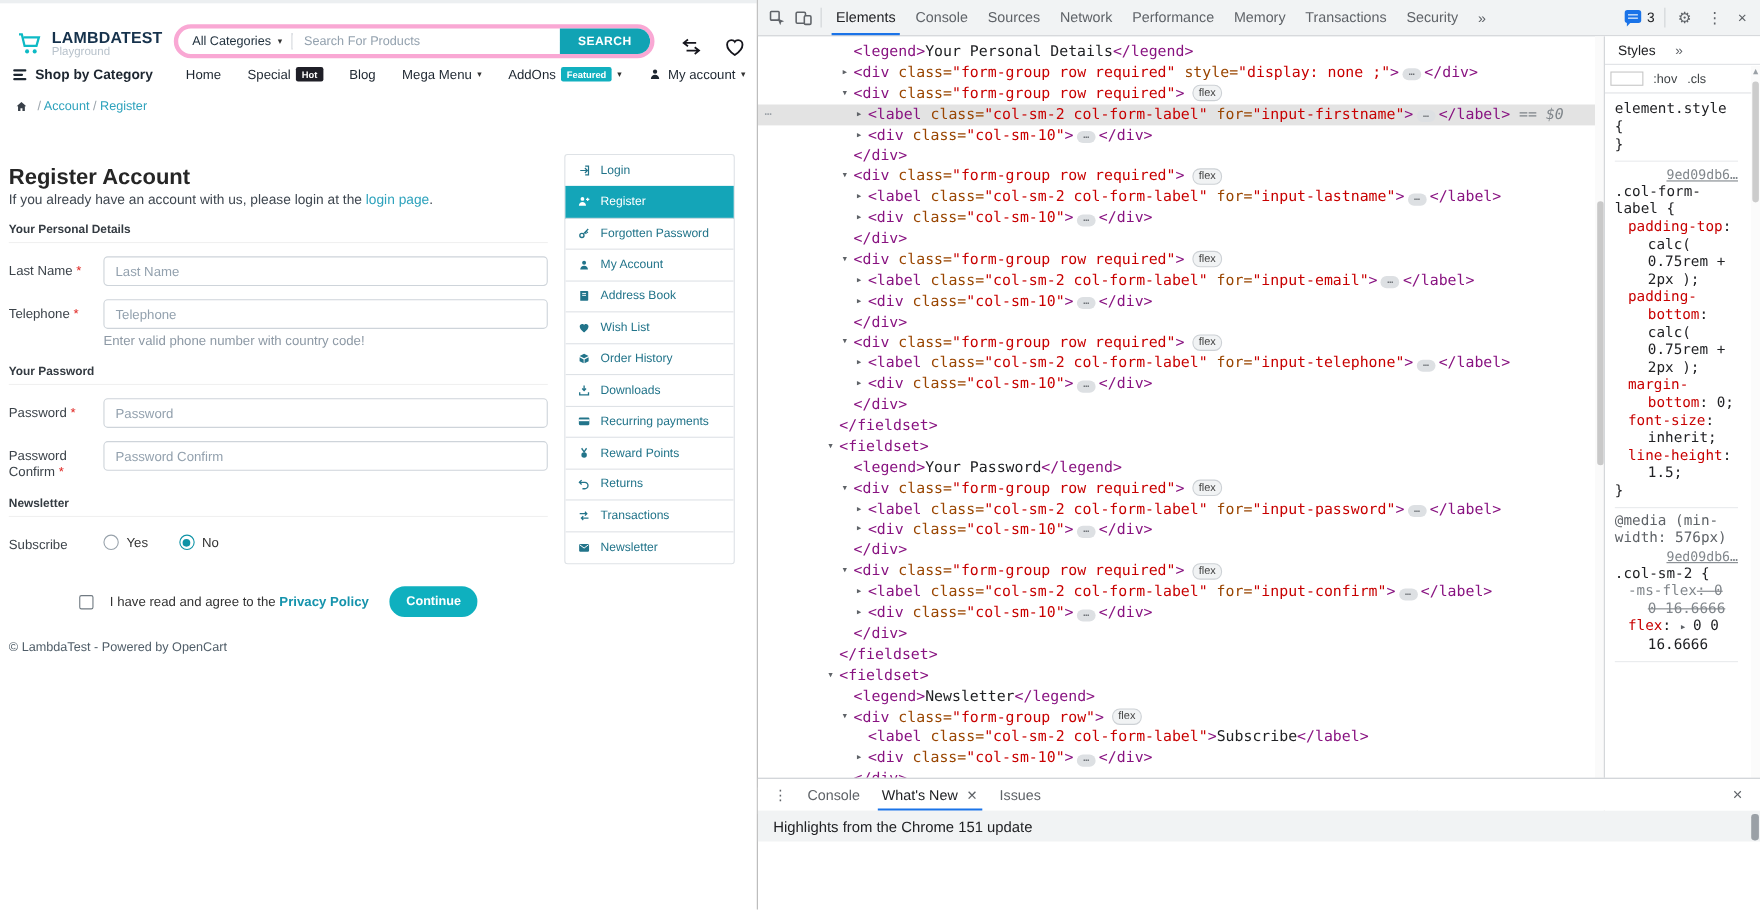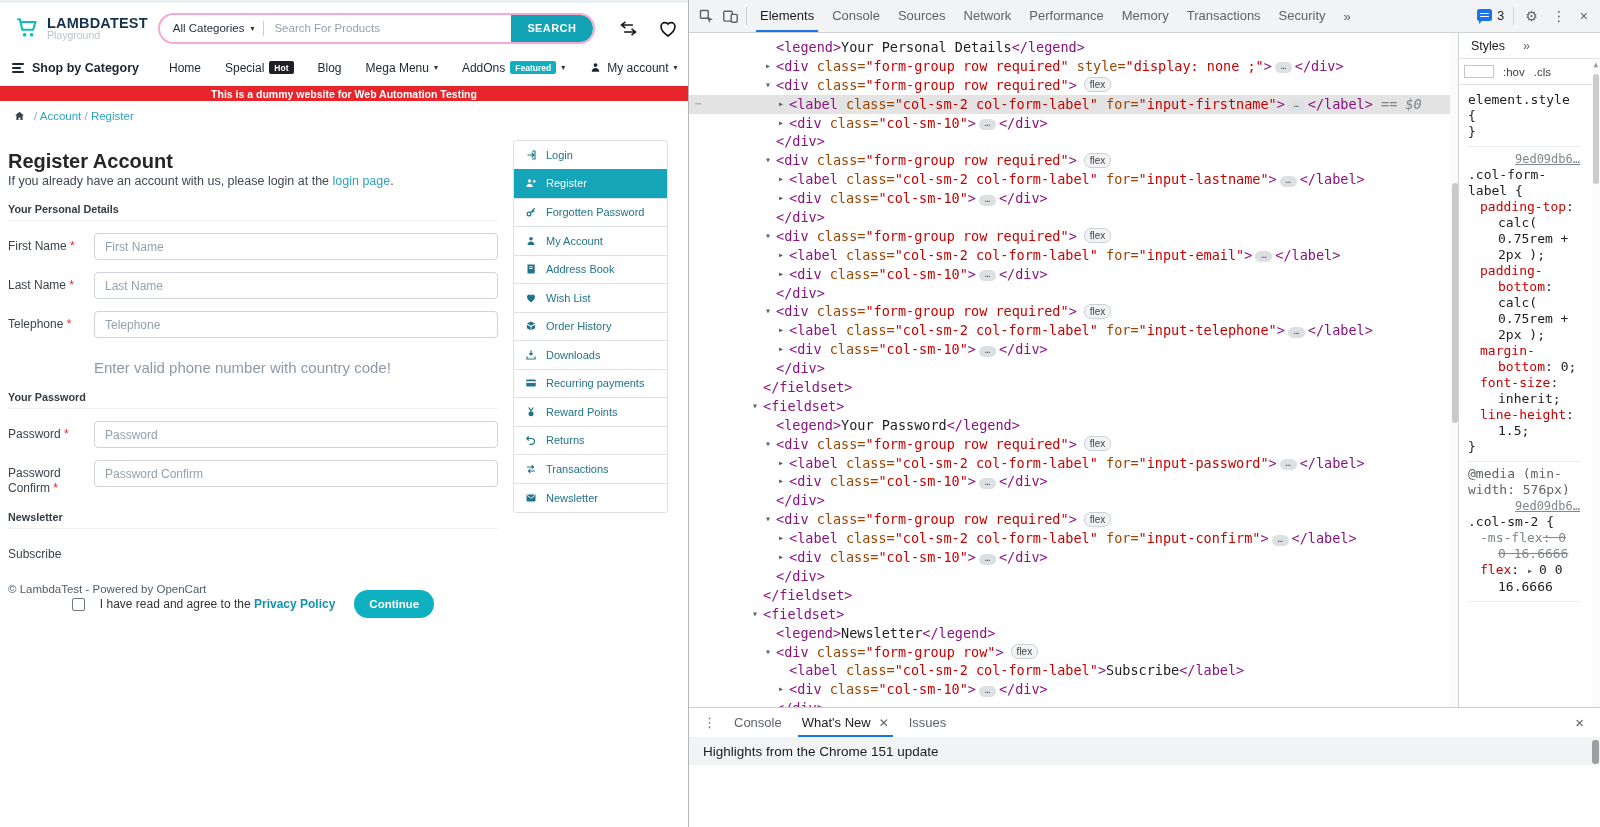--- a/index.html
+++ b/index.html
@@ -3,26 +3,26 @@
 <meta charset="utf-8">
 <style>
   *{box-sizing:border-box;margin:0;padding:0}
   html,body{width:1600px;height:827px;overflow:hidden;background:#fff;
     font-family:"Liberation Sans",sans-serif;position:relative}
   svg{display:block}
 
   
   .page{position:absolute;left:0;top:0;width:688px;height:827px;background:#fff}
   .page-topline{height:3px;background:#eceff1}
-  .hdr{height:50px;display:flex;align-items:center;padding:0 12px;gap:10px}
+  .hdr{height:50px;display:flex;align-items:flex-end;padding:0 12px;gap:10px}
   .logo{display:flex;align-items:flex-end;gap:5px;flex:none}
   .logo-cart{color:#0ebac5}
   .logo-txt .b1{font-weight:bold;font-size:14.5px;color:#16324c;letter-spacing:.2px;line-height:14px}
   .logo-txt .b2{font-size:10.5px;color:#b9c3cc;line-height:11px}
-  .search{width:437px;height:31px;border:2px solid #f9a8d4;border-radius:17px;display:flex;align-items:center;background:#fff;overflow:hidden;flex:none}
+  .search{width:437px;height:31px;border:4px solid #f9a8d4;border-radius:17px;display:flex;align-items:center;background:#fff;overflow:hidden;flex:none}
   .cat{display:flex;align-items:center;gap:6px;padding:0 9px 0 13px;font-size:11.5px;color:#22323f;flex:none}
   .caret{font-size:8px;color:#333}
   .vsep{width:1px;height:15px;background:#c9ced4;flex:none}
   .sinput{flex:1;border:0;outline:0;font-size:11.5px;color:#333;padding:0 10px;min-width:0}
   .sinput::placeholder{color:#93a1ae}
   .sbtn{width:82px;height:31px;background:#11a3b4;color:#fff;font-weight:bold;font-size:11px;letter-spacing:.4px;border:0;border-radius:0 15px 15px 0;flex:none;font-family:inherit}
   .hicons{display:flex;align-items:center;gap:17px;margin-left:12px;color:#15151c}
   .cartwrap{position:relative}
   .badge0{position:absolute;top:-5px;right:-6px;background:#15151c;color:#fff;font-size:8px;width:13px;height:13px;border-radius:50%;display:flex;align-items:center;justify-content:center}
   .nav{height:29px;display:flex;align-items:center;padding:0 12px;font-size:12px;color:#1d2630}
@@ -43,21 +43,21 @@
   .h1{font-size:20px;font-weight:bold;color:#262626;margin-bottom:1px}
   .sub{font-size:12.5px;color:#3f4750;margin-bottom:4px}
   .sub .lnk{color:#2fa3bd}
   .legend{margin-top:15px;font-size:10.8px;font-weight:bold;color:#343b42;padding-bottom:5px;border-bottom:1px solid #f0f0f0}
   .frow{display:flex;margin-top:12px}
   .flabel{width:86px;font-size:12px;color:#3c434a;padding-top:6px;flex:none;line-height:15px}
   .star{color:#e02b27}
   .fcell{flex:1}
   .finput{width:100%;height:27px;border:1px solid #ced4da;border-radius:4px;padding:0 10px;font-size:12px;color:#333;font-family:inherit;outline:none}
   .finput::placeholder{color:#93a1ae}
-  .fhelp{font-size:15px;color:#8d99a5;margin-top:21px}
+  .fhelp{font-size:12px;color:#8d99a5;margin-top:4px}
   .radio-opt{display:inline-flex;align-items:center;gap:7px;font-size:12px;color:#333;margin-right:28px;padding-top:4px}
   .rdot{width:14px;height:14px;border-radius:50%;border:1px solid #98a2ab;position:relative;background:#fff;flex:none}
   .rdot.on{border:1.5px solid #0f93a6}
   .rdot.on::after{content:"";position:absolute;inset:2.5px;background:#0f93a6;border-radius:50%}
   .agree-row{display:flex;align-items:center;justify-content:center;gap:15px;margin-top:28px}
   .cbox{width:13px;height:13px;border:1.5px solid #707a82;border-radius:2px;background:#fff;flex:none}
   .agree-text{font-size:12px;color:#333}
   .pp-link{font-weight:bold;color:#1593ac}
   .continue{background:#0fb0bf;color:#fff;border:0;border-radius:15px;padding:8px 15px;font-size:11.5px;font-weight:bold;font-family:inherit;margin-left:4px}
 
@@ -224,60 +224,62 @@
               <circle cx="12" cy="7.6" r="3.6" fill="currentColor"></circle>
               <path d="M5 20c0-3.9 3.1-7 7-7s7 3.1 7 7z" fill="currentColor"></path>
             </svg>
           </span>
           <span>My account</span>
           <span class="caret">▾</span>
         </span>
       </span>
   </div>
 
-  <div class="banner">This is a dummy website for Web Automation Testing</div>
 
   <div class="bc">
     <span class="home">
         <svg width="13" height="12" viewBox="0 0 24 24">
           <path d="M12 3.5l8.8 7.7h-2.6V20h-4.4v-5.2h-3.6V20H5.8v-8.8H3.2z" fill="currentColor"></path>
         </svg>
       </span>
     <span id="bc-items"><span> / </span><span class="lnk">Account</span> <span> / </span><span class="lnk">Register</span> </span>
   </div>
 
   <div class="form-col">
     <div class="h1">Register Account</div>
     <div class="sub"><span>If you already have an account with us, please login at the </span><span class="lnk">login page</span><span>.</span></div>
     <div id="form-sections">
         <div class="legend">Your Personal Details</div>
-        <div class="frow">
-          <label class="flabel">First Name<span class="star"> *</span></label>
-          <div class="fcell"><input class="finput" placeholder="First Name" style=""></div>
-        </div>
         <div class="frow">
           <label class="flabel">Last Name<span class="star"> *</span></label>
           <div class="fcell"><input class="finput" placeholder="Last Name" style=""></div>
         </div>
         <div class="frow">
           <label class="flabel">Telephone<span class="star"> *</span></label>
           <div class="fcell"><input class="finput" placeholder="Telephone" style=""><div class="fhelp">Enter valid phone number with country code!</div></div>
         </div>
         <div class="legend">Your Password</div>
         <div class="frow">
           <label class="flabel">Password<span class="star"> *</span></label>
           <div class="fcell"><input class="finput" placeholder="Password" style=""></div>
         </div>
         <div class="frow">
           <label class="flabel">Password Confirm<span class="star"> *</span></label>
           <div class="fcell"><input class="finput" placeholder="Password Confirm" style=""></div>
         </div>
         <div class="legend">Newsletter</div>
         <div class="frow">
           <label class="flabel">Subscribe</label>
+          <div class="fcell"><span class="radio-opt">
+              <span class="rdot"></span>
+              <span>Yes</span>
+            </span><span class="radio-opt">
+              <span class="rdot on"></span>
+              <span>No</span>
+            </span></div>
         </div>
       </div>
     <div class="agree-row">
       <span class="cbox"></span>
       <span class="agree-text"><span>I have read and agree to the </span><span class="pp-link">Privacy Policy</span></span>
       <button class="continue">Continue</button>
     </div>
   </div>
 
   <div class="acct" id="acct-menu">

